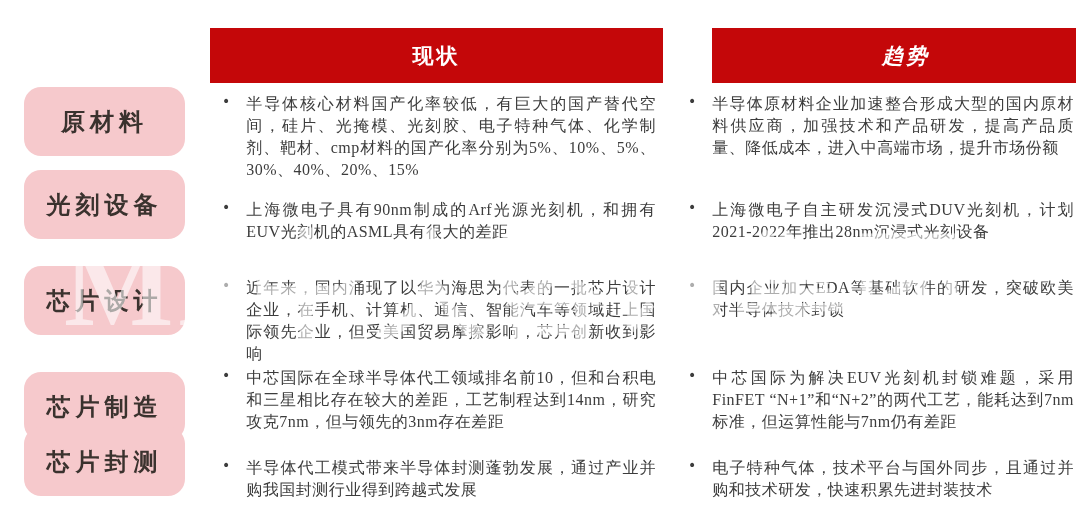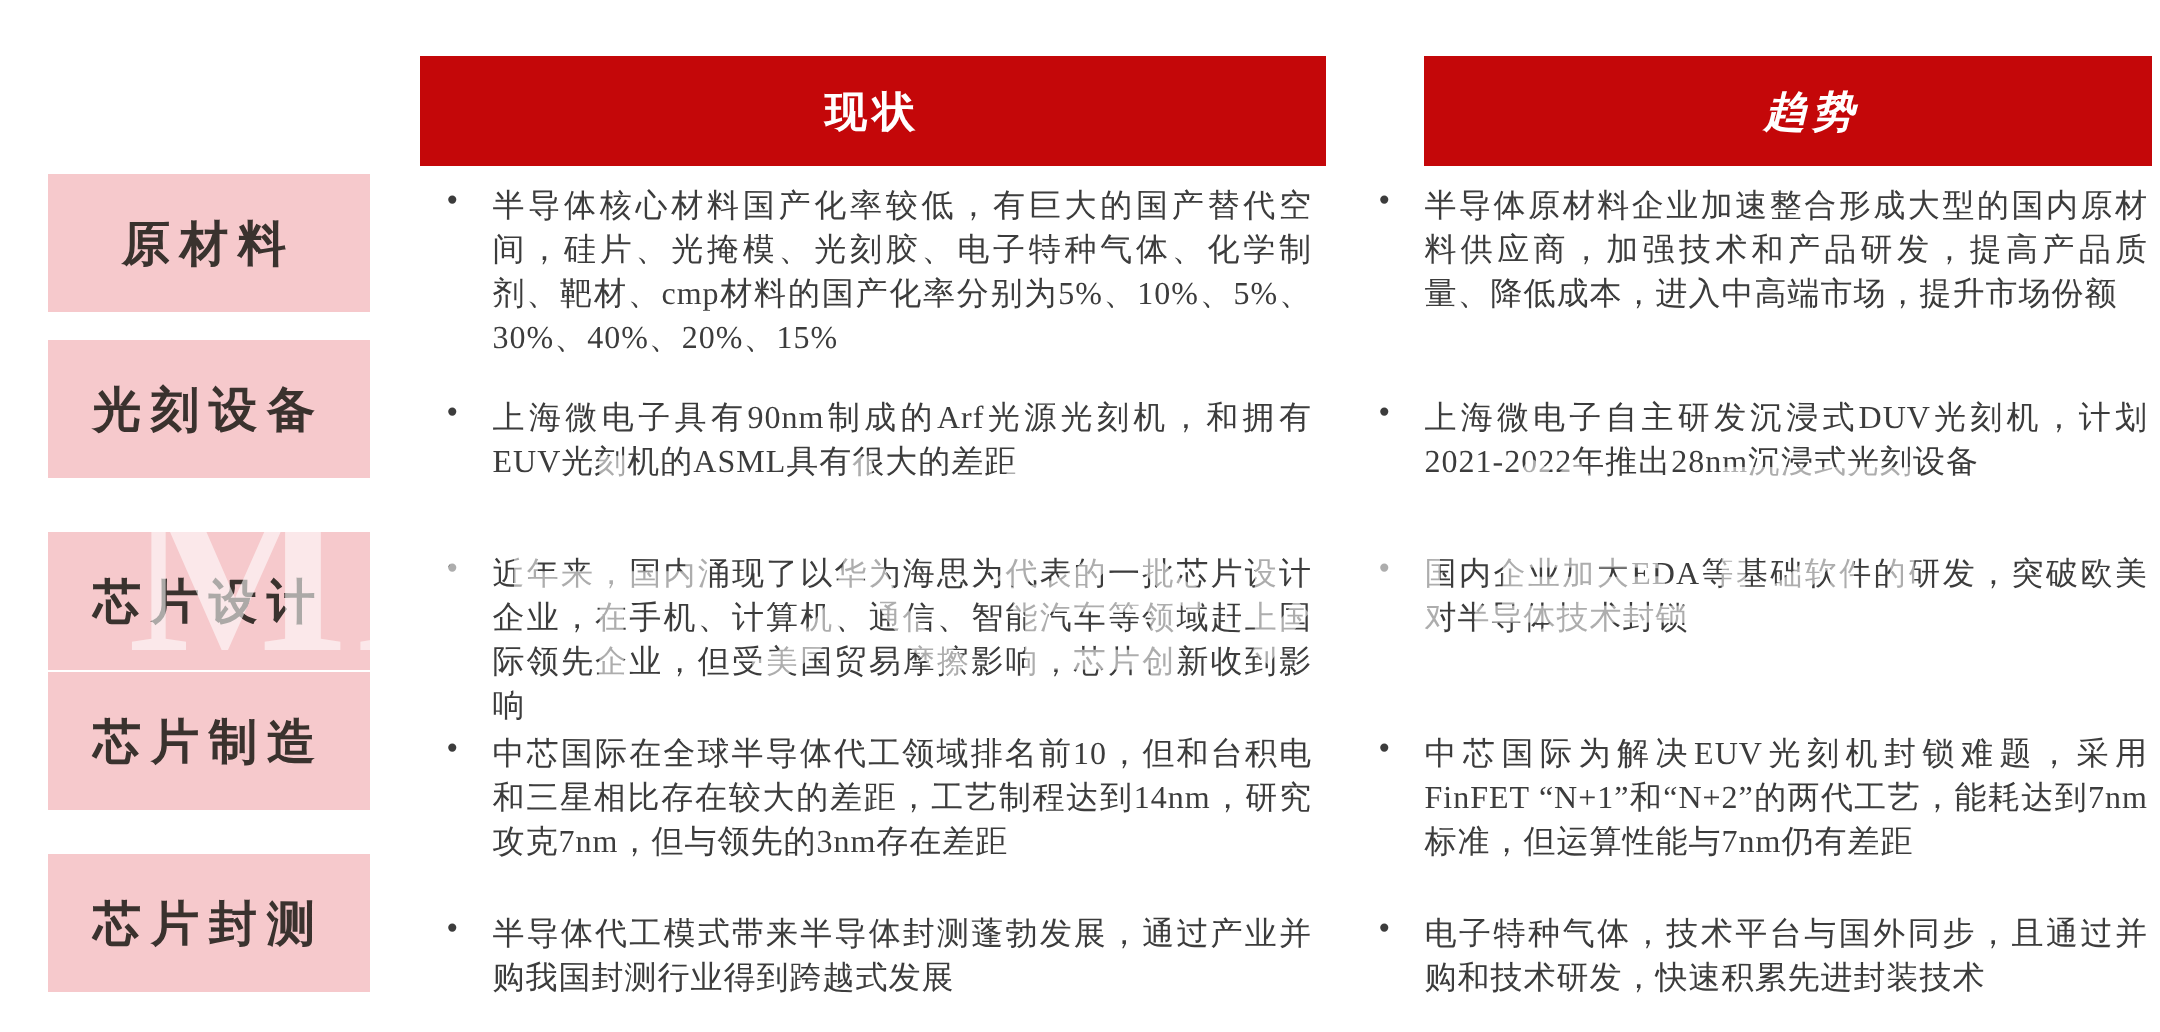--- a/index.html
+++ b/index.html
@@ -33,20 +33,21 @@
     width: 161px;
     height: 69px;
     background: #f6c9cc;
     color: #3a322e;
     display: flex;
     align-items: center;
     justify-content: center;
     font-size: 24px;
     font-weight: bold;
     letter-spacing: 5px;
+    border-radius: 17px;
   }
   .cell {
     position: absolute;
     display: flex;
     gap: 8px;
     color: #3c3c3c;
     font-size: 16px;
     line-height: 22px;
   }
   .cell .bullet {
@@ -104,21 +105,21 @@
 
   <div class="rowlabel" style="top:79px">
     <span>原材料</span>
   </div>
   <div class="rowlabel" style="top:162px">
     <span>光刻设备</span>
   </div>
   <div class="rowlabel" style="top:258px">
     <span>芯片设计</span>
   </div>
-  <div class="rowlabel" style="top:328px">
+  <div class="rowlabel" style="top:364px">
     <span>芯片制造</span>
   </div>
   <div class="rowlabel" style="top:419px">
     <span>芯片封测</span>
   </div>
 
   <div class="cell col-status r1">
     <span class="bullet">•</span>
     <span class="cell-text">半导体核心材料国产化率较低，有巨大的国产替代空间，硅片、光掩模、光刻胶、电子特种气体、化学制剂、靶材、cmp材料的国产化率分别为5%、10%、5%、30%、40%、20%、15%</span>
   </div>

